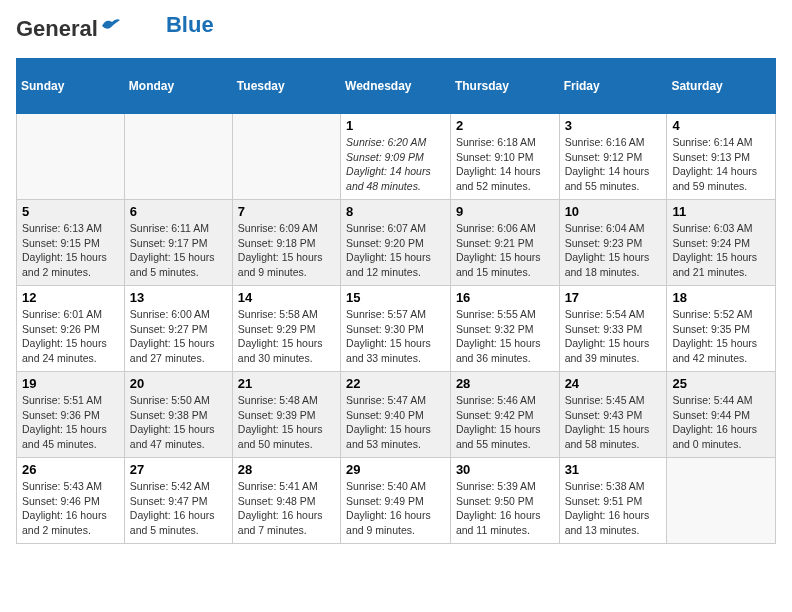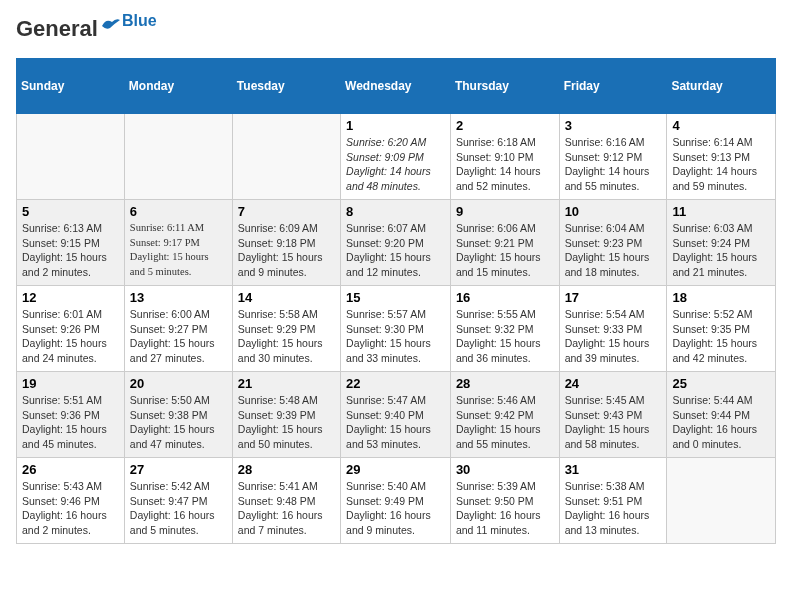--- a/index.html
+++ b/index.html
@@ -82,21 +82,21 @@
 <body>
 
 <div class="header">
   <div class="logo">
     <div style="display:flex; align-items:center; gap:0;">
       <span style="font-size:22px; font-weight:bold; color:#333;">General</span>
       <svg width="22" height="18" viewBox="0 0 22 18" style="margin-left:2px; margin-top:-8px;">
         <path d="M2 10 Q6 2 12 6 Q16 2 20 4 Q14 8 10 12 Q6 14 2 10Z" fill="#1a6fb5"></path>
       </svg>
     </div>
-    <div style="font-size:16px; font-weight:bold; color:#1a6fb5; margin-top:-4px;">Blue</div>
+    <div style="font-size:22px; font-weight:bold; color:#1a6fb5; margin-top:-4px;margin-left:44px;">Blue</div>
   </div>
   <div class="title-block">
     <div class="month-title"></div>
     <div class="subtitle"></div>
   </div>
 </div>
 
 <table>
   <thead>
     <tr>
@@ -146,21 +146,21 @@
       <tr>
         <td>
           <div class="day-num">5</div>
           <div class="day-info" style="white-space: pre-line;">Sunrise: 6:13 AM
 Sunset: 9:15 PM
 Daylight: 15 hours
 and 2 minutes.</div>
         </td>
         <td>
           <div class="day-num">6</div>
-          <div class="day-info" style="white-space: pre-line; font-family: Liberation Serif, serif;">Sunrise: 6:11 AM
+          <div class="day-info" style="white-space: pre-line;">Sunrise: 6:11 AM
 Sunset: 9:17 PM
 Daylight: 15 hours
 and 5 minutes.</div>
         </td>
         <td>
           <div class="day-num">7</div>
           <div class="day-info" style="white-space: pre-line;">Sunrise: 6:09 AM
 Sunset: 9:18 PM
 Daylight: 15 hours
 and 9 minutes.</div>

